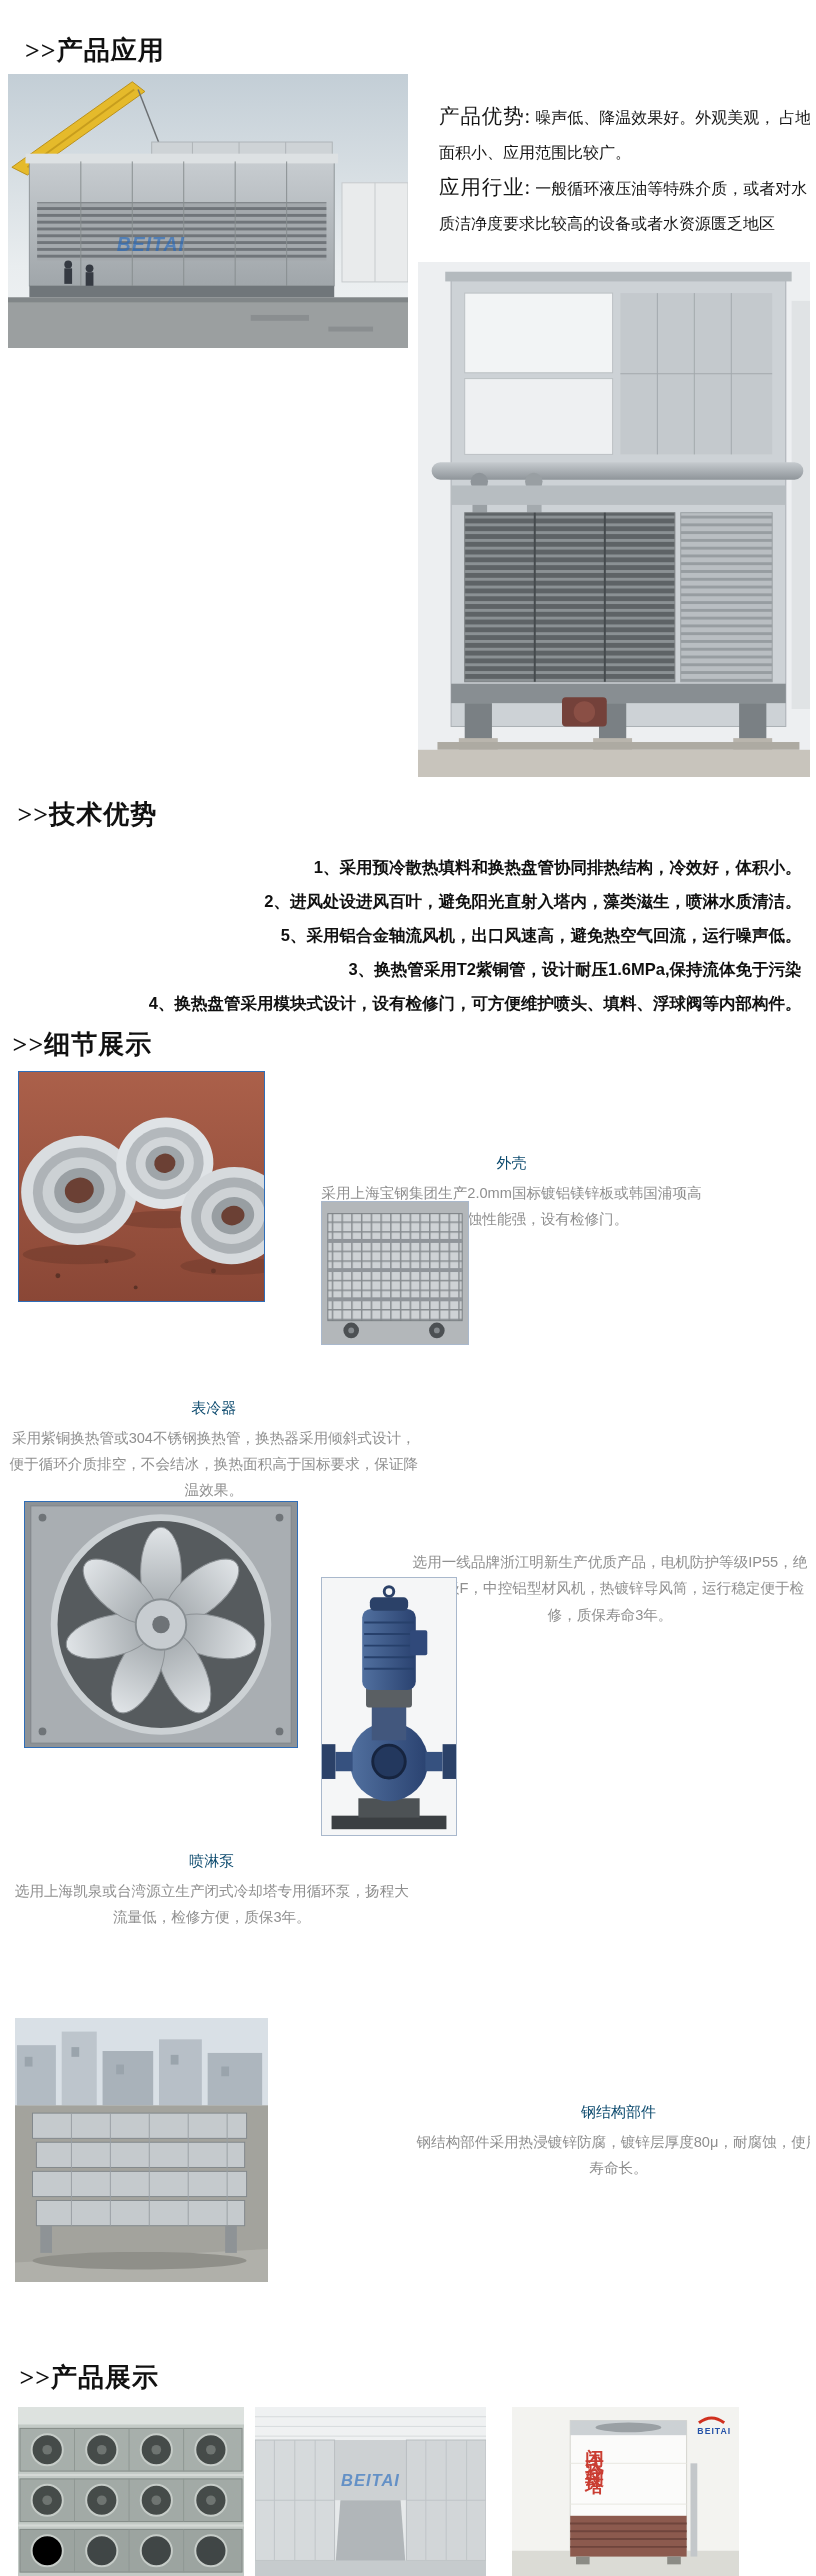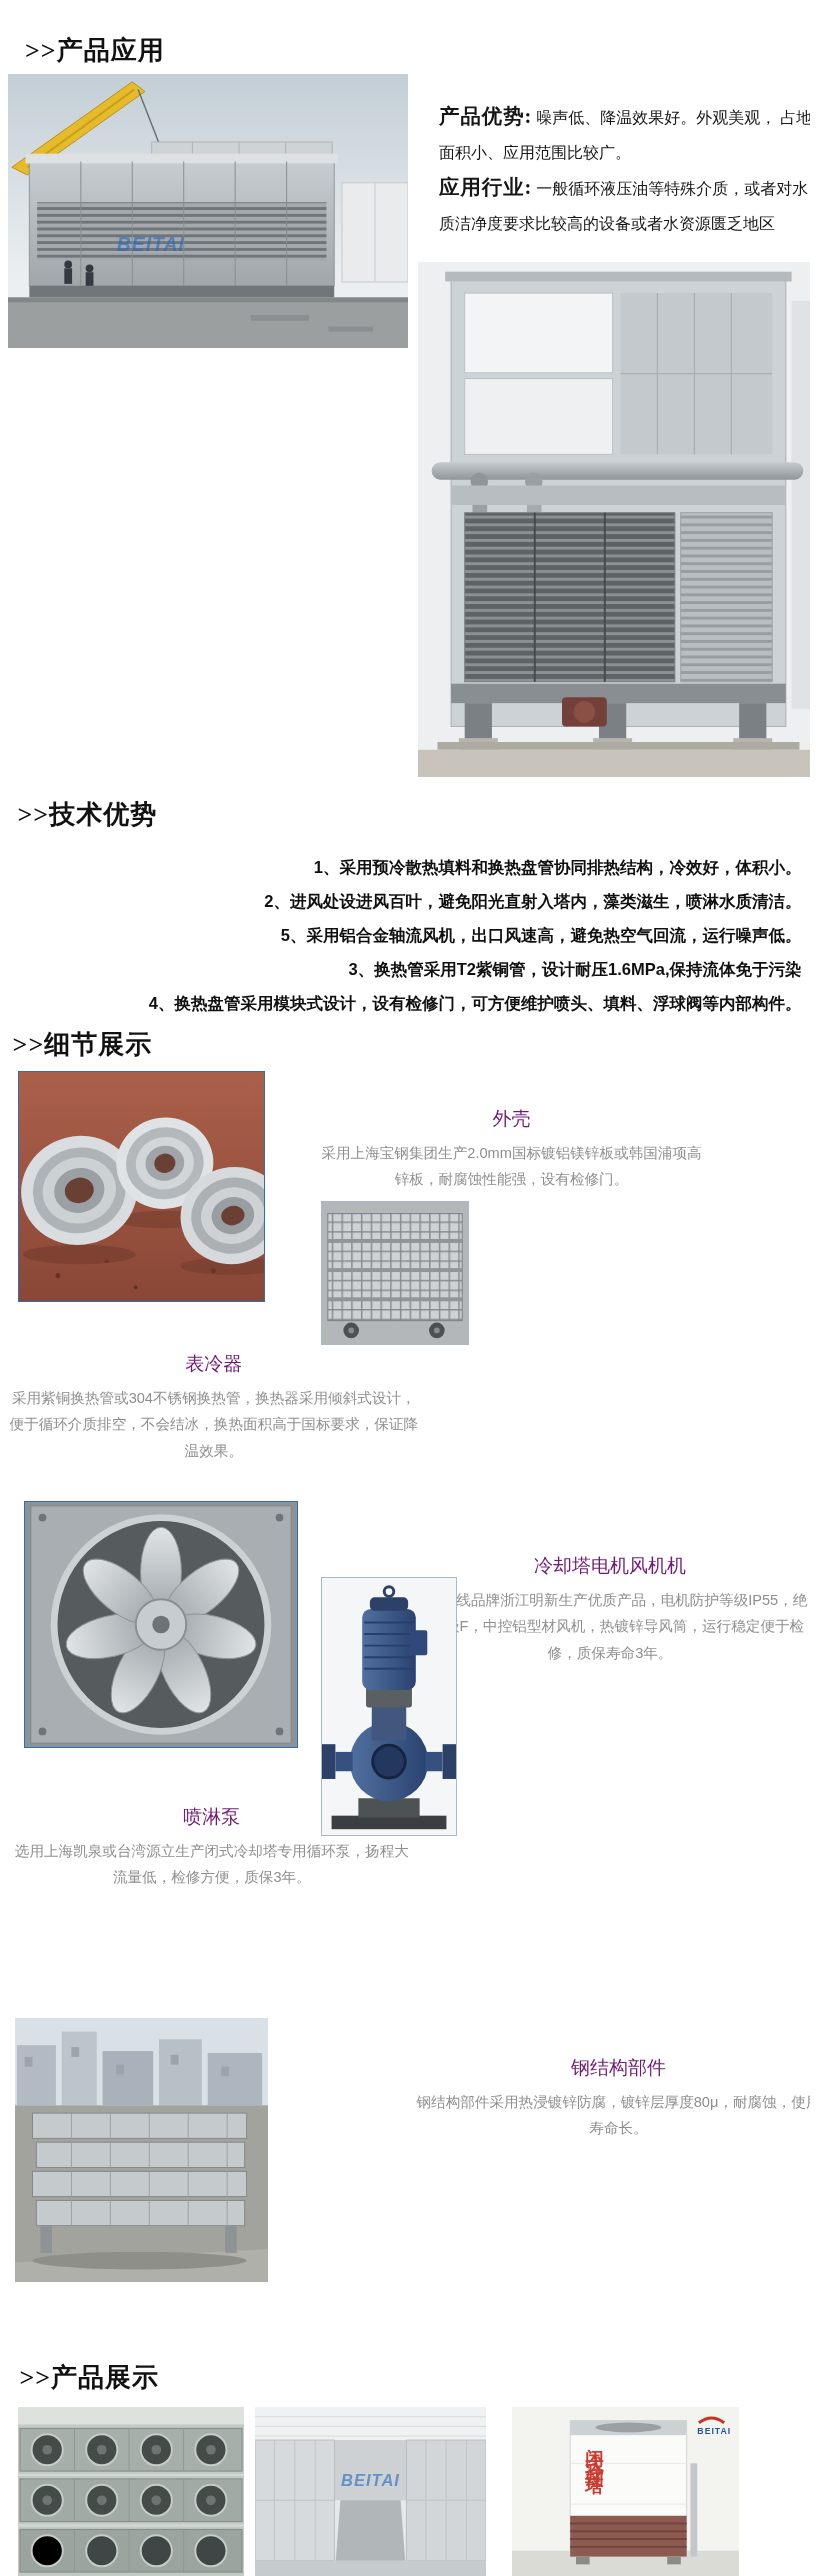--- a/index.html
+++ b/index.html
@@ -6,26 +6,26 @@
   .page{position:relative;width:774px;height:2576px;background:#fff;overflow:hidden;
         font-family:"Liberation Sans","DejaVu Sans",sans-serif;color:#1b1b1b;padding-left:36px;}
   .sec-heading{position:absolute;margin:0;font-family:"Liberation Serif","DejaVu Serif",serif;
         font-weight:700;font-size:26px;color:#111;letter-spacing:1px;white-space:nowrap;}
   .photo{position:absolute;overflow:hidden;background:#eee;}
   .photo svg{display:block;width:100%;height:100%;}
   .b-blue{border:1.9px solid #2e6db8;}
   .b-soft{border:1px solid #a9b8cc;}
   .serif-block{position:absolute;font-family:"Liberation Serif","DejaVu Serif",serif;color:#161616;}
   .serif-block p{margin:0;font-size:16px;line-height:1.95;}
-  .klabel{font-size:20.4px;font-weight:700;letter-spacing:1px;}
+  .klabel{font-size:20.4px;font-weight:400;letter-spacing:1px;}
   .tech-list{position:absolute;left:16.5px;top:850px;width:785px;}
   .tech-item{font-size:16.5px;font-weight:700;color:#101010;line-height:34px;white-space:nowrap;
         font-family:"Liberation Sans","DejaVu Sans",sans-serif;text-align:right;}
   .detail-text{position:absolute;text-align:center;color:#8f8f8f;font-size:14.6px;line-height:1.8;}
-  .detail-title{margin-bottom:3.9px;font-size:19px;color:#701a75;}
+  .detail-title{margin-bottom:3.9px;font-size:15px;color:#0c4a6e;margin-top:47px;}
   .wm{position:absolute;font-style:italic;font-weight:700;color:rgba(35,105,190,0.62);
         letter-spacing:1px;white-space:nowrap;}
   .wm1{left:109px;top:159px;font-size:19.4px;}
   .wm2{left:0;right:0;top:64px;text-align:center;font-size:16.5px;}
   .tower-label{position:absolute;left:70px;top:27px;writing-mode:vertical-rl;text-orientation:upright;
         font-weight:700;font-size:18.5px;letter-spacing:6.8px;color:#c5291d;opacity:.9;}
   .logo{position:absolute;right:7.8px;top:5.8px;display:flex;flex-direction:column;align-items:center;}
   .logo-text{font-weight:700;font-size:8.7px;color:#2553a8;letter-spacing:1px;}
 </style>
 </head>
@@ -244,21 +244,20 @@
         <ellipse cx="140" cy="72" rx="21" ry="46" fill="url(#f_bl)" stroke="#8d9296" transform="rotate(154 140 126)"></ellipse>
         <ellipse cx="140" cy="72" rx="21" ry="46" fill="url(#f_bl)" stroke="#8d9296" transform="rotate(206 140 126)"></ellipse>
         <ellipse cx="140" cy="72" rx="21" ry="46" fill="url(#f_bl)" stroke="#8d9296" transform="rotate(257 140 126)"></ellipse>
         <ellipse cx="140" cy="72" rx="21" ry="46" fill="url(#f_bl)" stroke="#8d9296" transform="rotate(309 140 126)"></ellipse>
       </g>
       <circle cx="140" cy="126" r="26" fill="#c7ccd0" stroke="#888e92" stroke-width="2"></circle>
       <circle cx="140" cy="126" r="9" fill="#6e7377"></circle>
     </svg>
   </div>
   <div class="detail-text" style="left:408px;top:1549px;width:404px">
-    <div class="detail-title">冷却塔电机风机机</div>
     <div>选用一线品牌浙江明新生产优质产品，电机防护等级IP55，绝缘等级F，中控铝型材风机，热镀锌导风筒，运行稳定便于检修，质保寿命3年。</div>
   </div>
 
   <div class="photo b-soft" style="left:321px;top:1577px;width:134px;height:257px">
     <svg viewBox="0 0 140 266" preserveAspectRatio="none">
       <defs>
         <linearGradient id="p_m" x1="0" y1="0" x2="1" y2="0">
           <stop offset="0" stop-color="#51709f"></stop>
             <stop offset="1" stop-color="#2a4270"></stop>
         </linearGradient>

